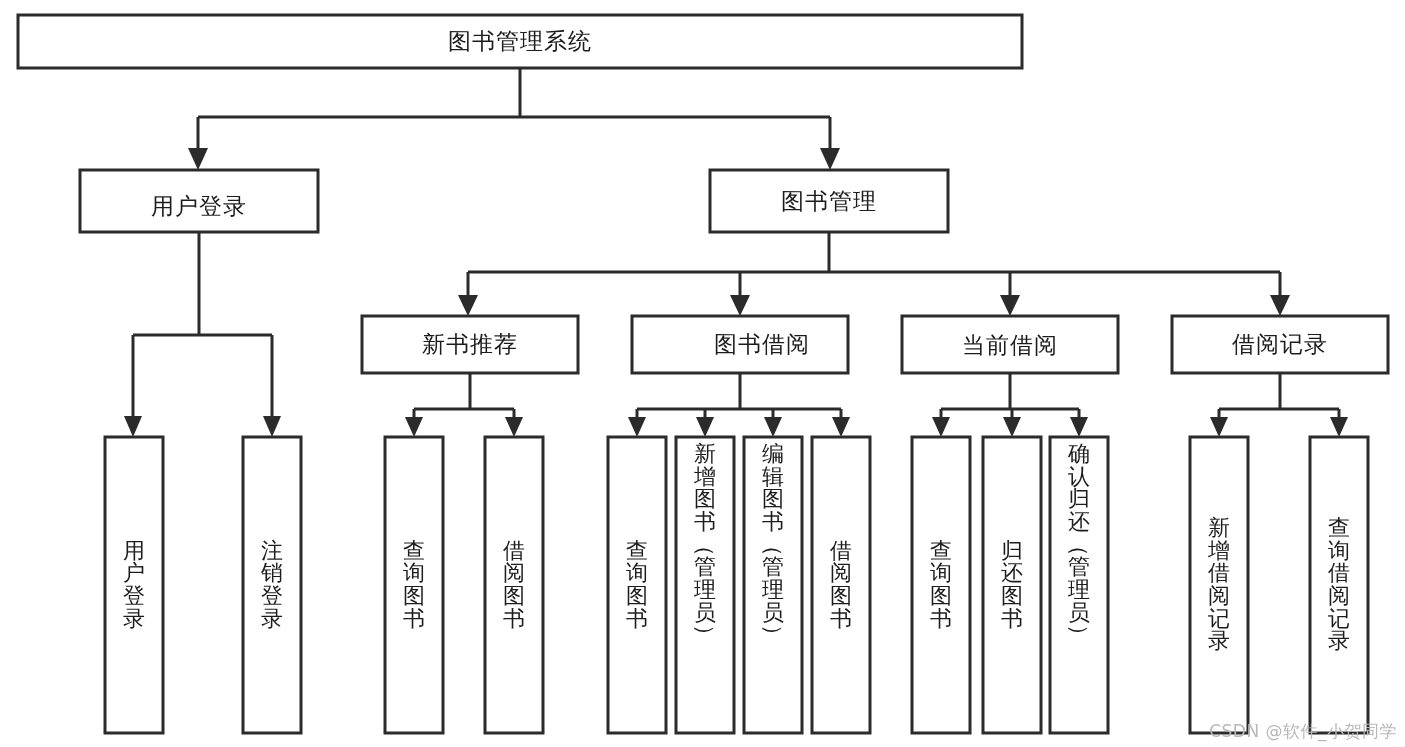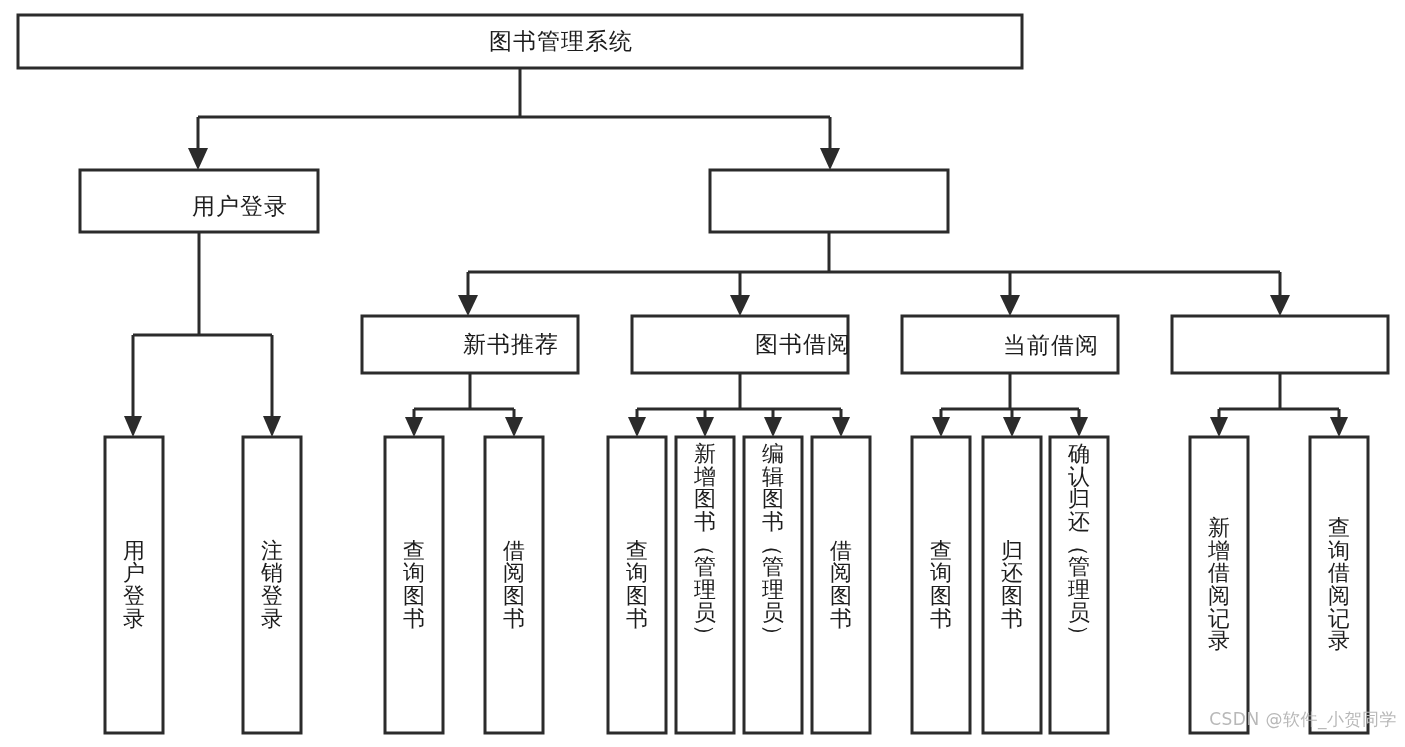--- a/index.html
+++ b/index.html
@@ -37,21 +37,21 @@
     fill: none;
     stroke-linecap: butt;
   }
   .arrow-head {
     fill: #2b2b2b;
     stroke: none;
   }
   .watermark-text {
     position: absolute;
     right: 8px;
-    bottom: 16px;
+    bottom: 4px;
     font-family: "DejaVu Sans", "Liberation Sans", sans-serif;
     font-size: 17px;
     color: #b8b8b8;
     letter-spacing: 0.5px;
     white-space: nowrap;
     user-select: none;
     text-align: right;
   }
   .v-label-wrap {
     position: absolute;
@@ -69,21 +69,20 @@
   .v-glyph.rot { transform: rotate(90deg); }
   .h-label-wrap {
     position: absolute;
     display: flex;
     align-items: center;
     justify-content: center;
     font-size: 23px;
     color: #1c1c1c;
     pointer-events: none;
     letter-spacing: 1px;
-    padding-left: 41px;
   }
 </style>
 </head>
 <body>
 
 <div id="diagram-root">
 
   <svg class="diagram-canvas" viewBox="0 0 1405 747">
 
     <g>
@@ -181,24 +180,26 @@
     <rect class="node-box" x="983" y="437" width="58" height="296"></rect>
     <rect class="node-box" x="1050" y="437" width="58" height="296"></rect>
     <rect class="node-box" x="1190" y="437" width="58" height="296"></rect>
     <rect class="node-box" x="1310" y="437" width="58" height="296"></rect>
 
   </svg>
 
   <div class="h-label-wrap" style="left:18px; top:15px; width:1004px; height:53px;">图书管理系统</div>
 
   <div class="h-label-wrap" style="left:80px; top:170px; width:238px; height:72px;">用户登录</div>
+  <div class="h-label-wrap" style="left:710px; top:170px; width:238px; height:62px;">图书管理</div>
 
   <div class="h-label-wrap" style="left:362px; top:316px; width:216px; height:57px;">新书推荐</div>
   <div class="h-label-wrap" style="left:632px; top:316px; width:260px; height:57px;">图书借阅</div>
   <div class="h-label-wrap" style="left:902px; top:316px; width:216px; height:59px;">当前借阅</div>
+  <div class="h-label-wrap" style="left:1172px; top:316px; width:216px; height:57px;">借阅记录</div>
 
   <div id="leaf-labels">
       <div class="v-label-wrap centered" style="left: 105px; top: 443px; width: 58px; height: 284px;">
         <span class="v-glyph">用</span>
         <span class="v-glyph">户</span>
         <span class="v-glyph">登</span>
         <span class="v-glyph">录</span>
       </div>
       <div class="v-label-wrap centered" style="left: 243px; top: 443px; width: 58px; height: 284px;">
         <span class="v-glyph">注</span>

